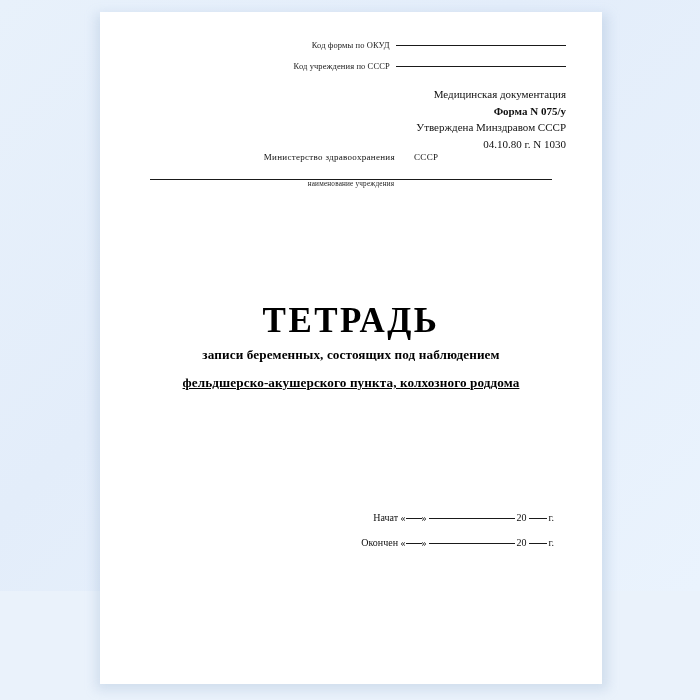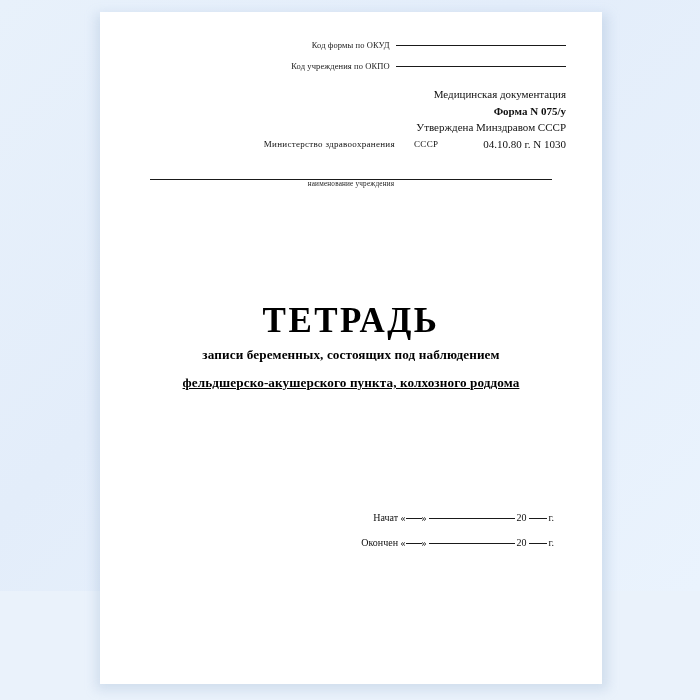--- a/index.html
+++ b/index.html
@@ -77,21 +77,21 @@
     font-size: 11px;
     line-height: 1.5;
     color: #111;
   }
   .meddoc .b { font-weight: bold; }
 
   
   .ministry {
     position: absolute;
     left: 0;
-    top: 127px;
+    top: 140px;
     width: 100%;
     text-align: center;
     font-size: 9px;
     color: #111;
     letter-spacing: 0.3px;
   }
   .ministry .gap { display: inline-block; width: 14px; }
 
   
   .inst {
@@ -191,21 +191,21 @@
   <div class="page-shadow"></div>
 
   <div class="page">
 
     <div class="code-block">
       <div class="code-line">
         <span class="lbl">Код формы по ОКУД</span>
         <span class="rule"></span>
       </div>
       <div class="code-line">
-        <span class="lbl">Код учреждения по ОКПО</span>
+        <span class="lbl">Код учреждения по СССР</span>
         <span class="rule"></span>
       </div>
     </div>
 
     <div class="meddoc">
       <div>Медицинская документация</div>
       <div class="b">Форма N 075/у</div>
       <div>Утверждена Минздравом СССР</div>
       <div>04.10.80 г. N 1030</div>
     </div>

